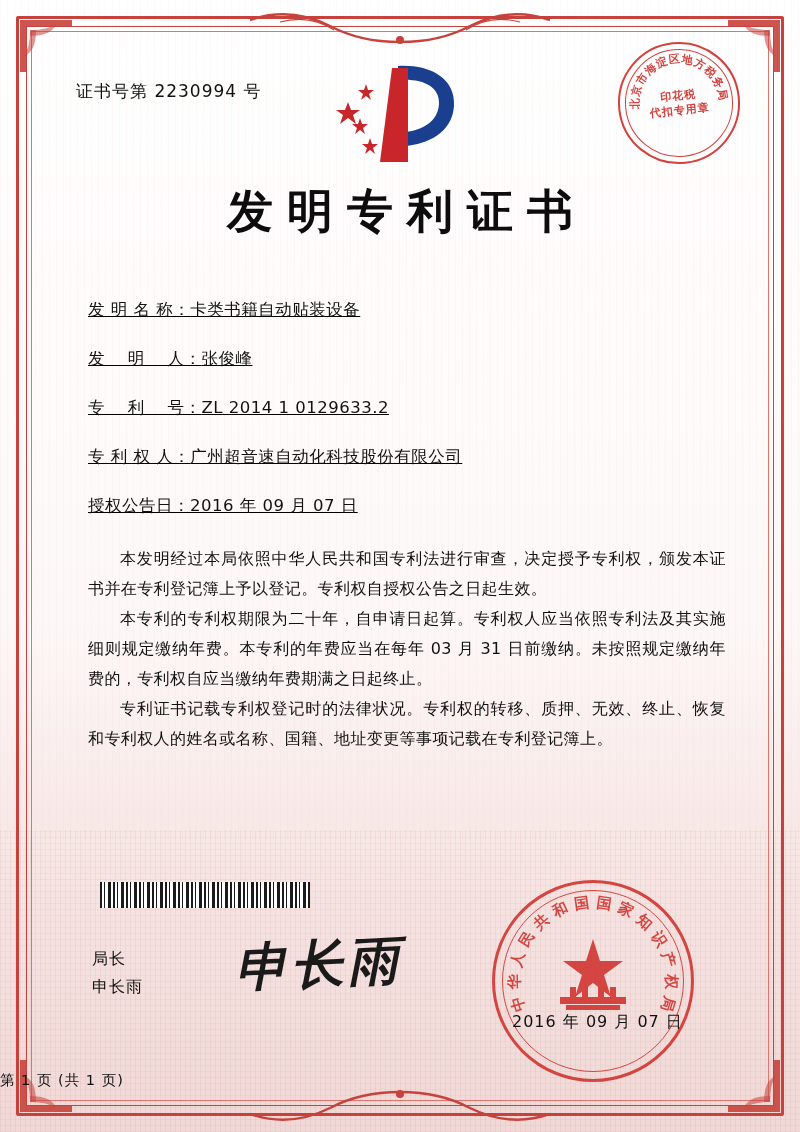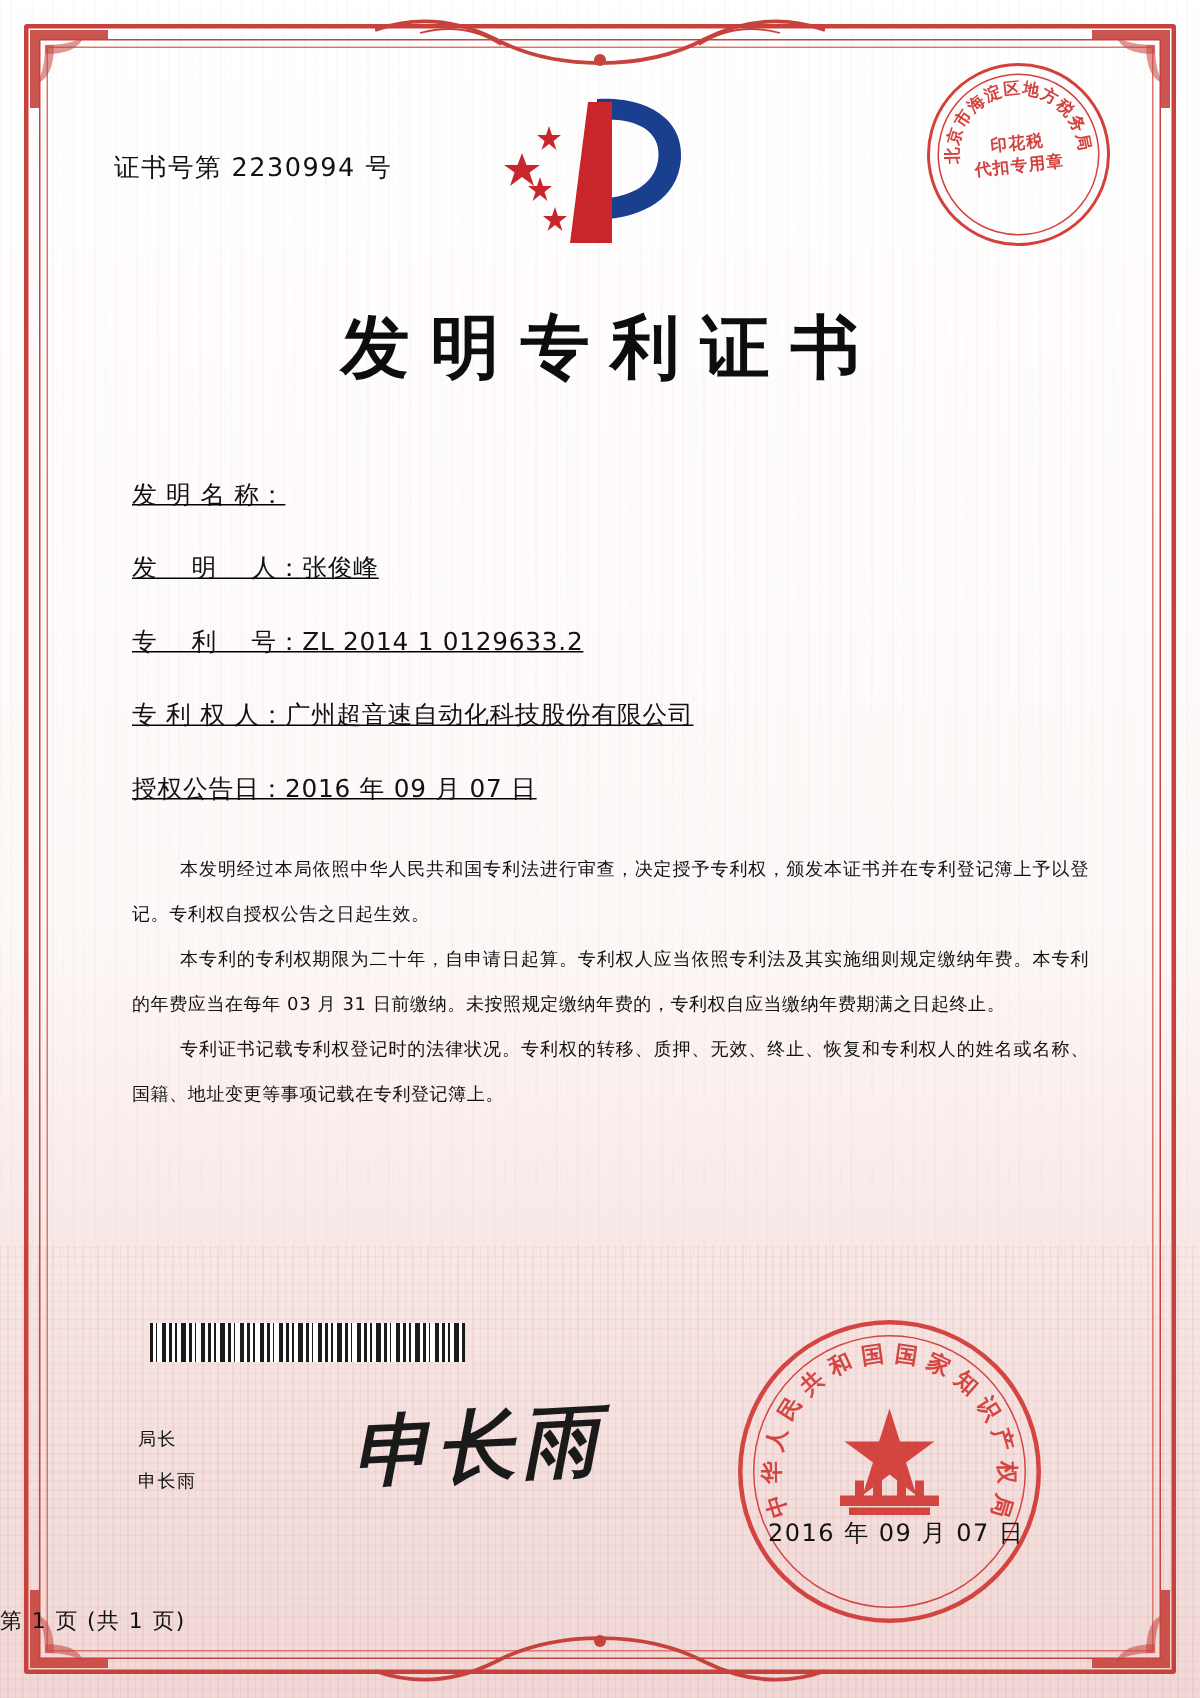--- a/index.html
+++ b/index.html
@@ -80,21 +80,21 @@
     bottom: 8px;
     transform: translateX(-50%);
     width: 300px;
     height: 40px;
   }
 
   .content {
     position: absolute;
     left: 60px;
     right: 60px;
-    top: 72px;
+    top: 52px;
   }
 
   .cert-no {
     font-family: "DejaVu Sans", "Liberation Sans", sans-serif;
     font-size: 17px;
     color: #111;
     letter-spacing: 1px;
     margin-top: 28px;
     margin-left: 16px;
   }
@@ -182,21 +182,21 @@
   .field-value {
     letter-spacing: 0.5px;
   }
 
   .paragraphs {
     margin-top: 22px;
     margin-left: 28px;
     margin-right: 14px;
   }
   .para {
-    font-size: 12px;
+    font-size: 16px;
     line-height: 30px;
     color: #111;
     text-indent: 32px;
     text-align: justify;
     letter-spacing: 0.4px;
   }
 
   
   .barcode {
     position: absolute;
@@ -212,21 +212,21 @@
       #ffffff 5px, #ffffff 8px,
       #1b1b1b 8px, #1b1b1b 11px,
       #ffffff 11px, #ffffff 13px
     );
   }
 
   .signature-block {
     position: absolute;
     left: 92px;
     top: 945px;
-    font-size: 12px;
+    font-size: 16px;
     line-height: 28px;
     color: #111;
     letter-spacing: 1px;
   }
   .signature-script {
     position: absolute;
     left: 235px;
     top: 930px;
     font-family: "DejaVu Serif", "Liberation Serif", serif;
     font-size: 52px;
@@ -387,20 +387,21 @@
   </div>
 
   <div class="content">
     <div class="cert-no">证书号第 2230994 号</div>
 
     <div class="title">发明专利证书</div>
 
     <div class="fields" id="fields">
         <div class="field-row">
           <span class="field-label">发 明 名 称：</span>
+          <span class="field-value">卡类书籍自动贴装设备</span>
         </div>
         <div class="field-row">
           <span class="field-label">发　 明　 人：</span>
           <span class="field-value">张俊峰</span>
         </div>
         <div class="field-row">
           <span class="field-label">专　 利　 号：</span>
           <span class="field-value">ZL 2014 1 0129633.2</span>
         </div>
         <div class="field-row">

